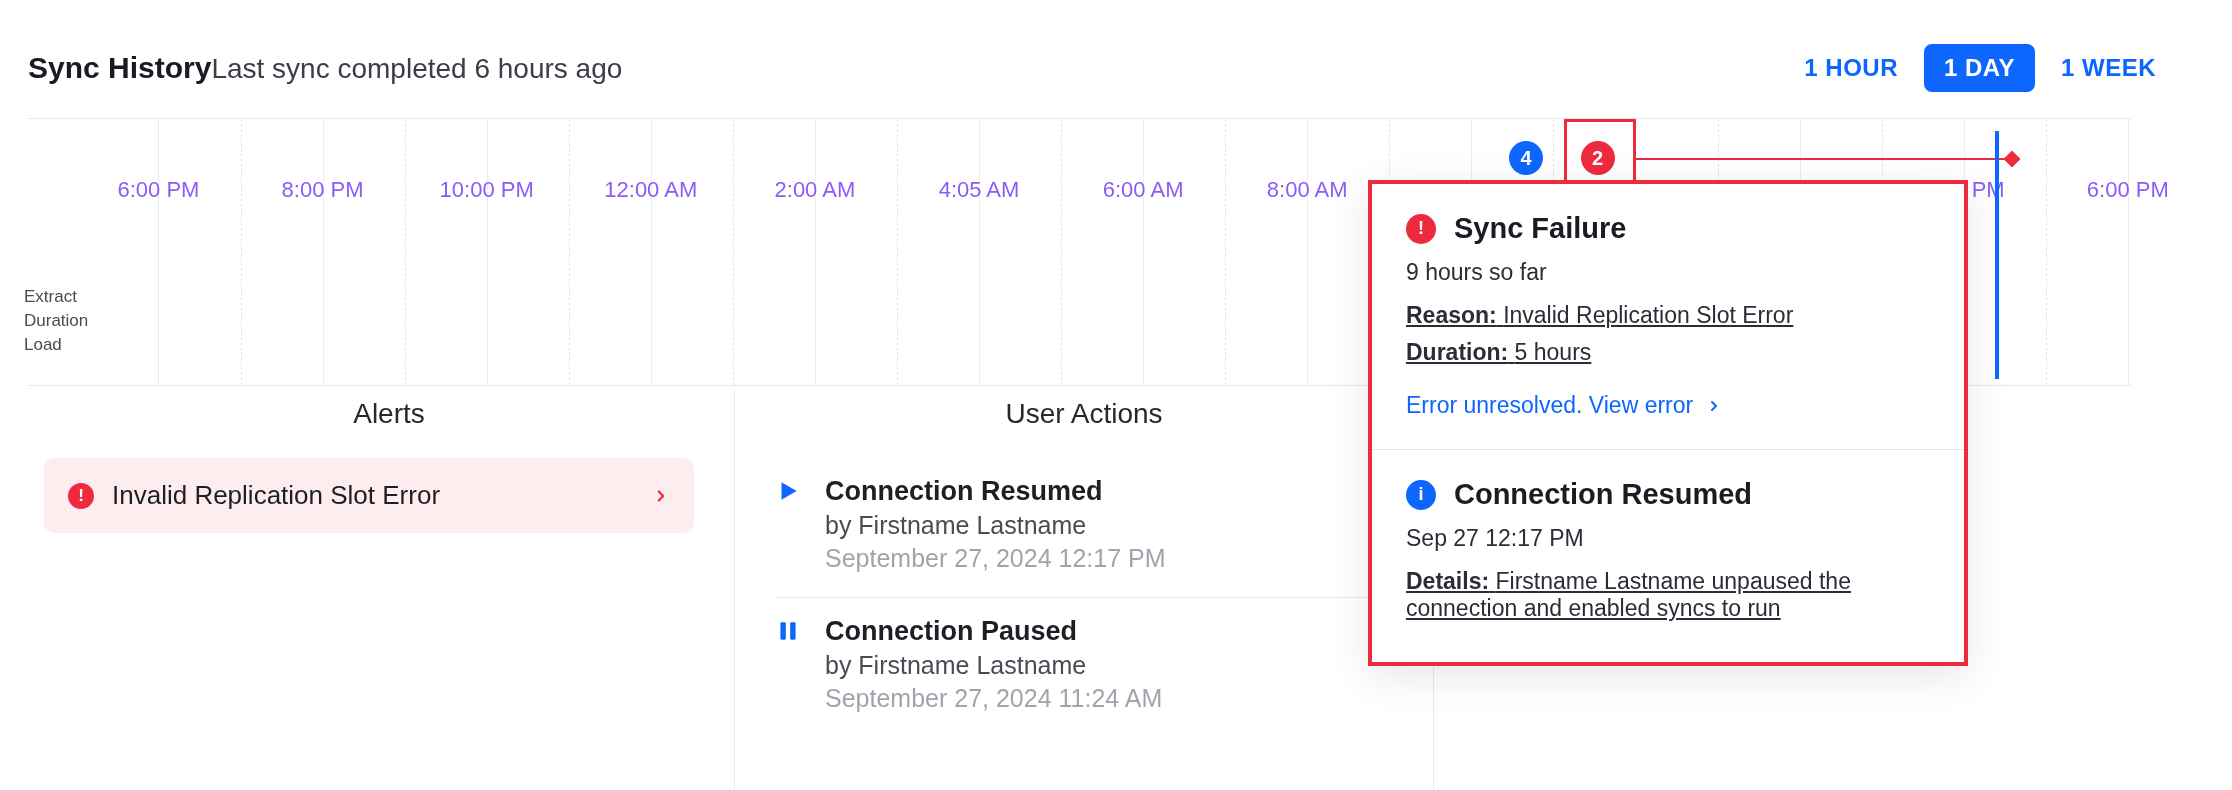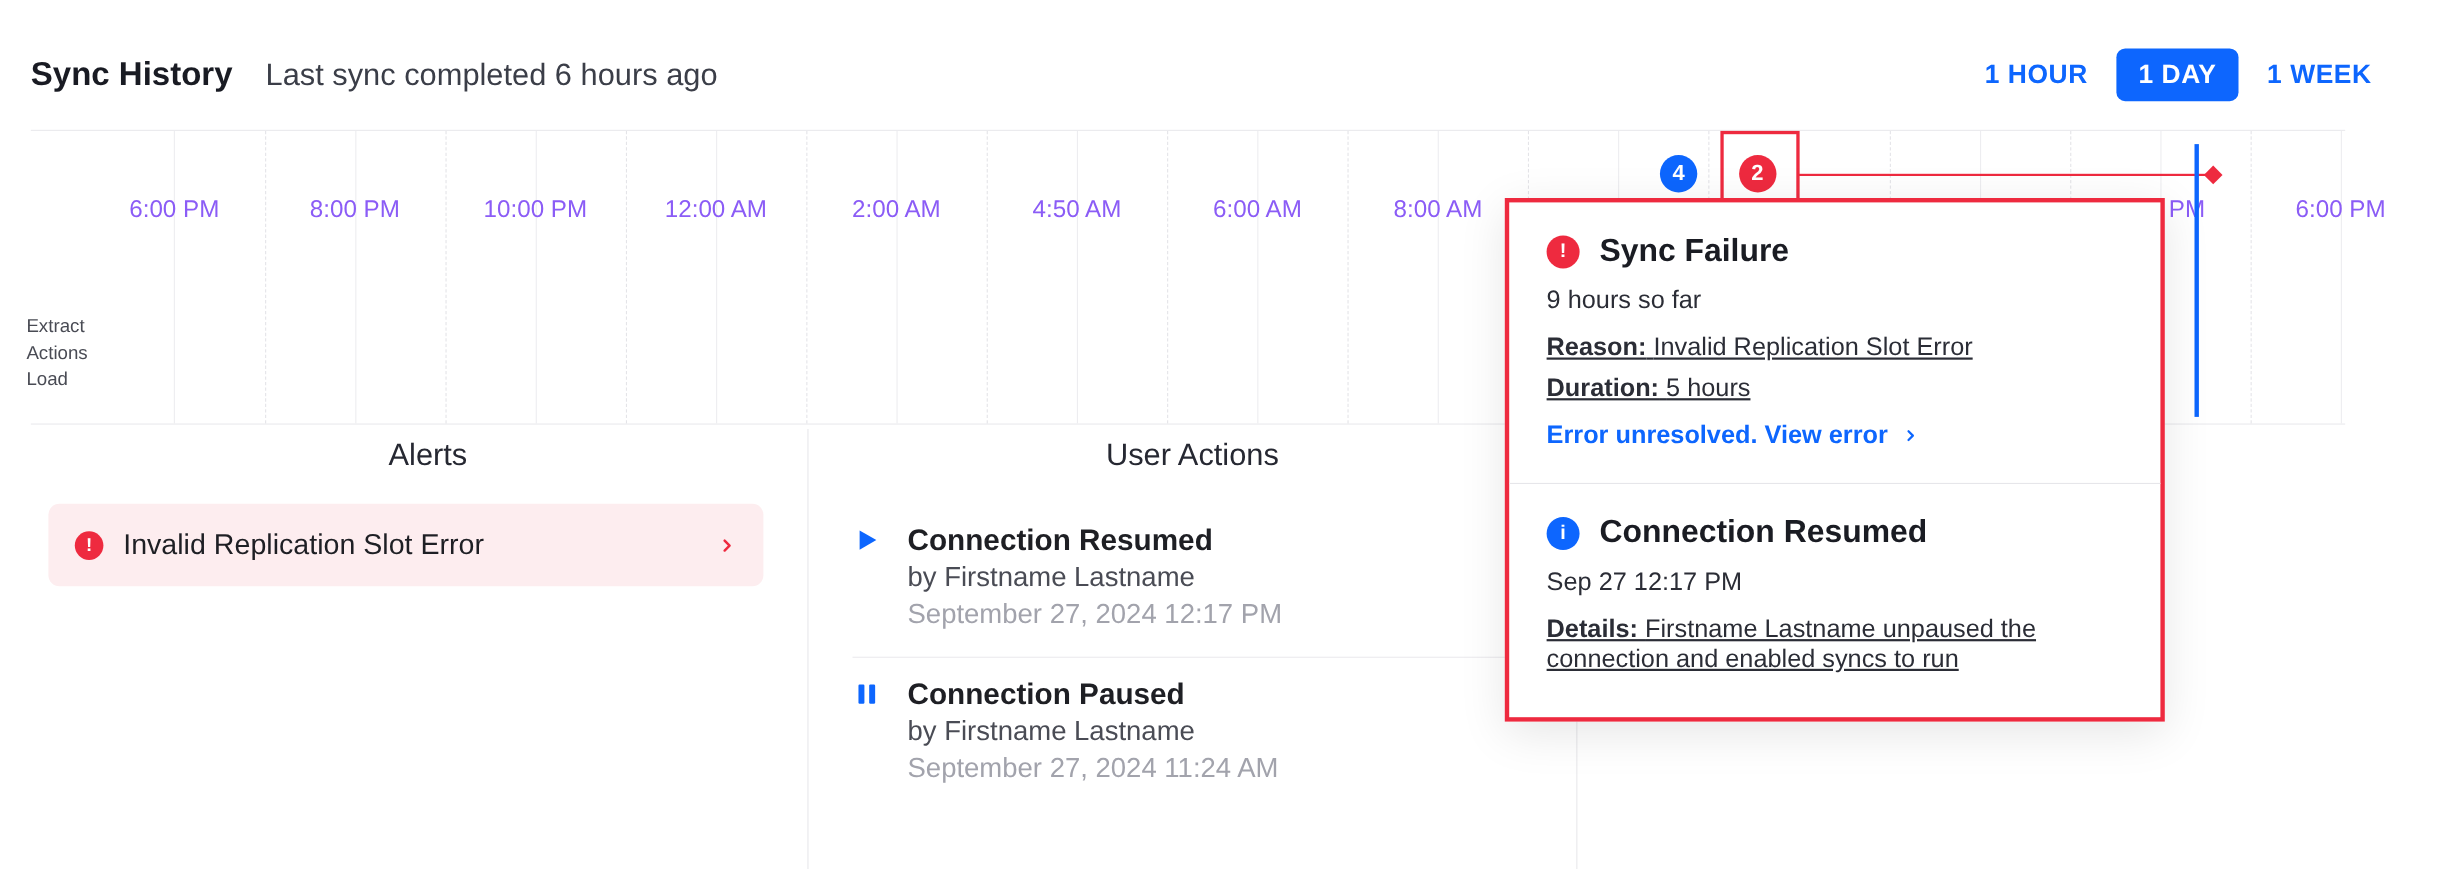--- a/index.html
+++ b/index.html
@@ -18,21 +18,21 @@
   }
   .header {
     display: flex;
     align-items: center;
     justify-content: space-between;
     padding: 44px 28px 0 28px;
   }
   .header-left {
     display: flex;
     align-items: baseline;
-    gap: 30px;
+    gap: 0;
   }
   .page-title {
     font-size: 30px;
     font-weight: 700;
     color: #191b23;
   }
   .subtitle {
     font-size: 28px;
     color: #3b3e48;
     font-weight: 400;
@@ -307,22 +307,22 @@
     margin-bottom: 10px;
     text-decoration: underline;
   }
   .popover-row b { font-weight: 700; }
   .popover-link {
     display: inline-flex;
     align-items: center;
     gap: 13px;
     color: #0d66fe;
     font-size: 23px;
-    font-weight: 700;
-    margin-top: 6px;
+    font-weight: 400;
+    margin-top: 16px;
     cursor: pointer;
   }
   .popover-link svg { width: 16px; height: 16px; }
 </style>
 </head>
 <body>
 
 <div class="header">
   <div class="header-left">
     <div class="page-title">Sync History</div>
@@ -363,21 +363,21 @@
     <div class="gridline" style="left:92.0%"></div>
     <div class="gridline dash" style="left:95.9%"></div>
     <div class="gridline" style="left:99.8%"></div>
 
     <div class="time-axis">
       <div class="time-tick" style="left:6.2%">6:00 PM</div>
       <div class="time-tick" style="left:14%">8:00 PM</div>
       <div class="time-tick" style="left:21.8%">10:00 PM</div>
       <div class="time-tick" style="left:29.6%">12:00 AM</div>
       <div class="time-tick" style="left:37.4%">2:00 AM</div>
-      <div class="time-tick" style="left:45.2%">4:50 AM</div>
+      <div class="time-tick" style="left:45.2%">4:05 AM</div>
       <div class="time-tick" style="left:53.0%">6:00 AM</div>
       <div class="time-tick" style="left:60.8%">8:00 AM</div>
       <div class="time-tick" style="left:68.6%">10:00 AM</div>
       <div class="time-tick" style="left:76.4%">12:00 PM</div>
       <div class="time-tick" style="left:84.2%">2:00 PM</div>
       <div class="time-tick" style="left:92.0%">4:00 PM</div>
       <div class="time-tick" style="left:99.8%">6:00 PM</div>
     </div>
 
     <div class="badge blue" style="left:71.2%">
@@ -389,21 +389,21 @@
 
     <div class="callout-box" style="left:73%"></div>
 
     <div class="callout-line" style="left:76.4%; width:17.8%"></div>
     <div class="callout-diamond" style="left:94.3%"></div>
 
     <div class="end-marker" style="left:93.5%"></div>
 
     <div class="row-labels">
       <div>Extract</div>
-      <div>Actions</div>
+      <div>Duration</div>
       <div>Load</div>
     </div>
   </div>
 </div>
 
 <div class="columns">
   <div class="col col-alerts">
     <div class="col-title">Alerts</div>
     <div class="alert-card">
       <div class="alert-card-left">

